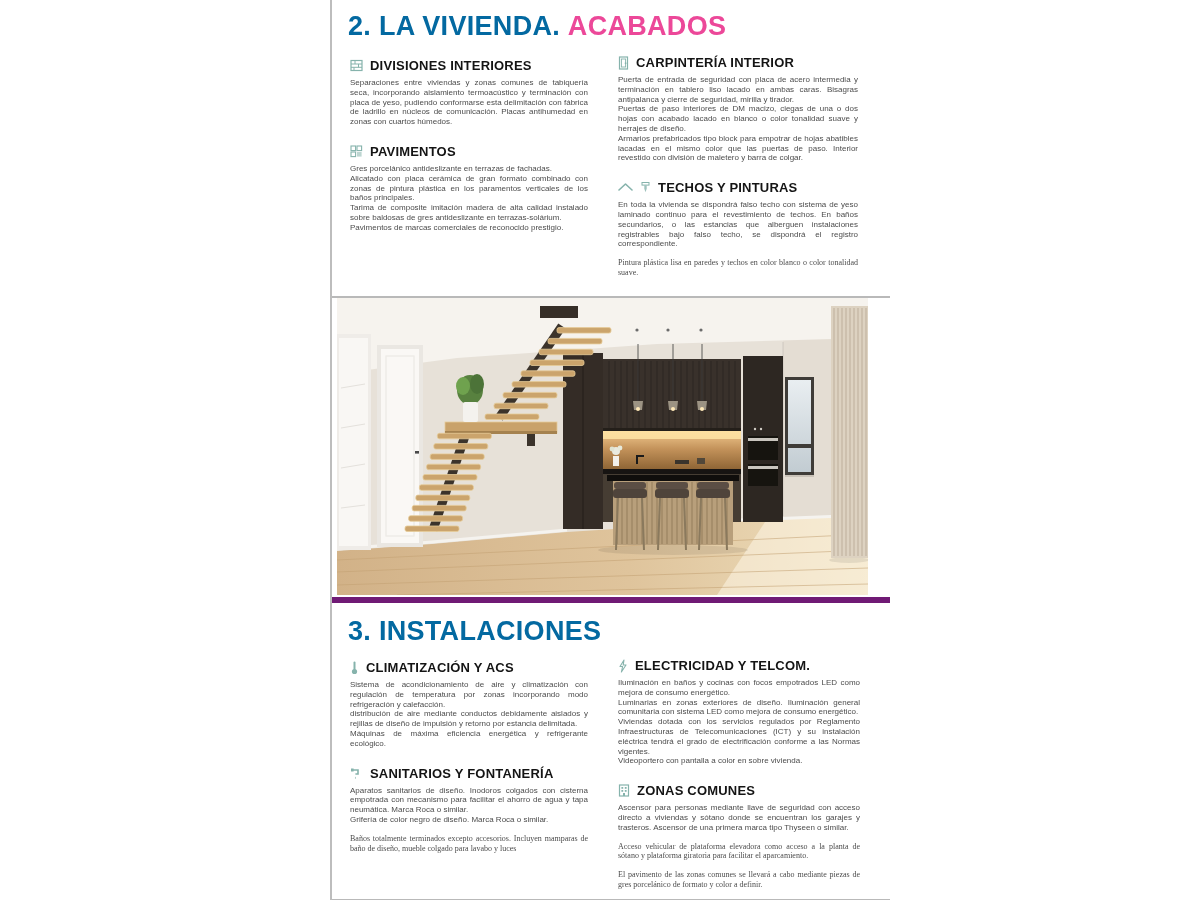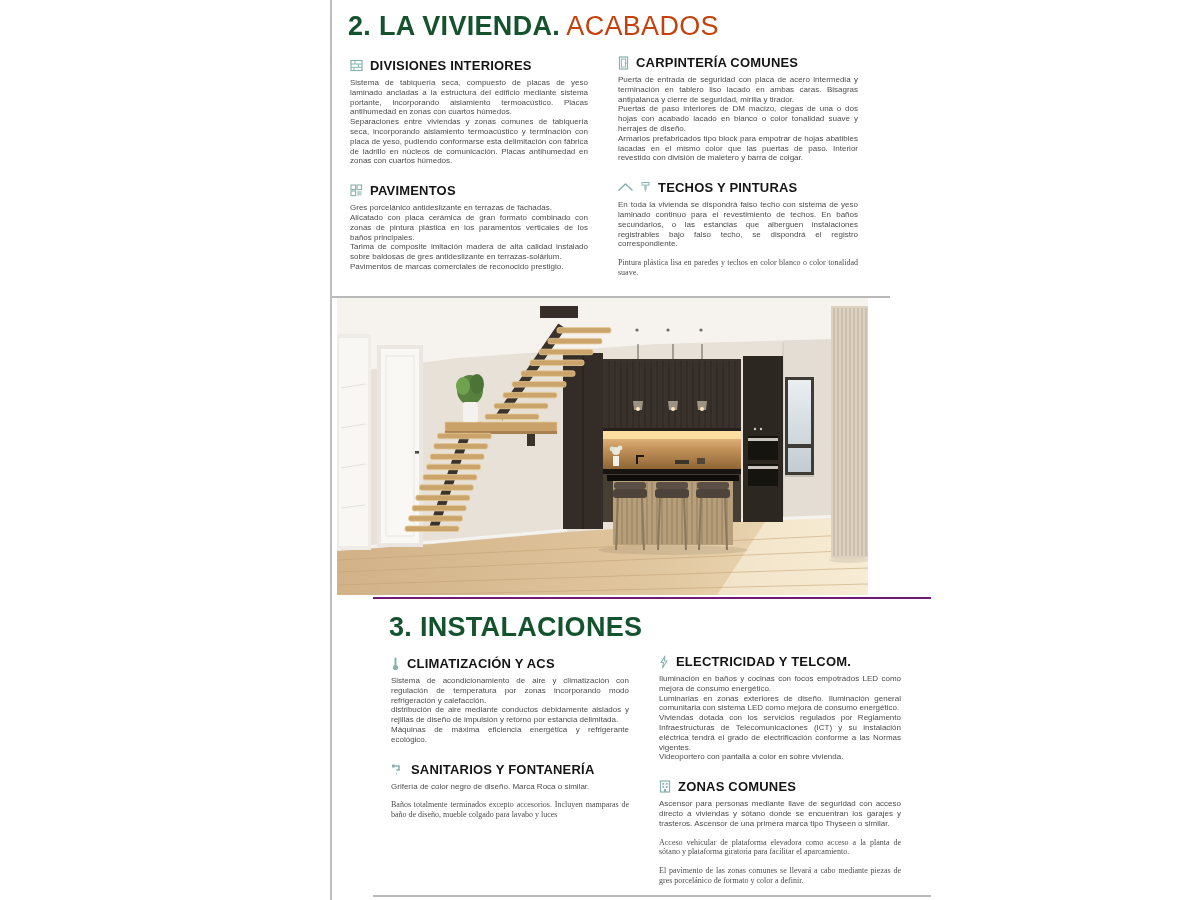--- a/index.html
+++ b/index.html
@@ -3,27 +3,27 @@
 <meta charset="utf-8">
 <style>
   html,body{margin:0;padding:0;}
   body{
     width:1200px;height:900px;background:#ffffff;position:relative;overflow:hidden;
     font-family:"Liberation Sans", sans-serif;color:#1a1a1a;
   }
   .left-rule{position:absolute;left:330px;top:0;width:2px;height:900px;background:#bdbdbd;}
   .section{position:absolute;background:#fff;}
   .sec1{left:332px;top:3px;width:558px;height:293px;border-bottom:2px solid #b9b9b9;}
-  .sec3{left:332px;top:597px;width:558px;height:296px;border-top:2px solid #701a75;border-bottom:2px solid #b9b9b9;margin-left:41px;}
+  .sec3{left:332px;top:597px;width:558px;height:296px;border-top:6px solid #701a75;border-bottom:2px solid #b9b9b9;}
   .teal-bar{position:absolute;background:#5fbfae;}
   .teal-bar.b1{left:856px;top:3px;width:8px;height:293px;}
   .teal-bar.b2{left:857px;top:599px;width:12px;height:294px;}
   .page-title{position:absolute;left:16px;top:8px;font-size:27px;letter-spacing:.3px;white-space:nowrap;}
-  .page-title .bold{font-weight:700;color:#14532d;}
-  .page-title .light{font-weight:400;color:#c2410c;}
+  .page-title .bold{font-weight:700;color:#0369a1;}
+  .page-title .light{font-weight:700;color:#ec4899;}
   .col{position:absolute;}
   .sec1 .col-left{left:18px;top:55px;width:238px;}
   .sec1 .col-right{left:286px;top:52px;width:240px;}
   .sec3 .col-left{left:18px;top:57px;width:238px;}
   .sec3 .col-right{left:286px;top:55px;width:242px;}
   .block + .block{margin-top:17px;}
   .blk-head{display:flex;align-items:center;gap:7px;margin:0 0 5px 0;}
   .blk-head .hicon{flex:0 0 auto;display:flex;gap:3px;align-items:center;}
   .blk-head h3{margin:0;font-size:13px;font-weight:700;color:#141414;letter-spacing:.2px;white-space:nowrap;}
   .blk-body p{margin:0;font-size:8px;line-height:9.8px;color:#4c4c4c;text-align:justify;}
@@ -54,21 +54,20 @@
               <line x1="1" y1="5" x2="12" y2="5" stroke="#86b3ac" stroke-width="1"></line>
               <line x1="1" y1="8.3" x2="12" y2="8.3" stroke="#86b3ac" stroke-width="1"></line>
               <line x1="5" y1="1.5" x2="5" y2="5" stroke="#86b3ac" stroke-width="1"></line>
               <line x1="8.5" y1="5" x2="8.5" y2="8.3" stroke="#86b3ac" stroke-width="1"></line>
               <line x1="4" y1="8.3" x2="4" y2="11.5" stroke="#86b3ac" stroke-width="1"></line>
             </svg>
         </span>
         <h3>DIVISIONES INTERIORES</h3>
       </div>
       <div class="blk-body">
-        <p>Sistema de tabiquería seca, compuesto de placas de yeso laminado ancladas a la estructura del edificio mediante sistema portante, incorporando aislamiento termoacústico. Placas antihumedad en zonas con cuartos húmedos.</p>
         <p>Separaciones entre viviendas y zonas comunes de tabiquería seca, incorporando aislamiento termoacústico y terminación con placa de yeso, pudiendo conformarse esta delimitación con fábrica de ladrillo en núcleos de comunicación. Placas antihumedad en zonas con cuartos húmedos.</p>
       </div>
     </div>
 
     <div class="block">
       <div class="blk-head">
         <span class="hicon">
           <svg class="icon-svg" width="13" height="13" viewBox="0 0 13 13">
               <rect x="1" y="1" width="4.6" height="4.6" fill="none" stroke="#86b3ac" stroke-width="1.1"></rect>
               <rect x="7" y="1" width="4.6" height="4.6" fill="none" stroke="#86b3ac" stroke-width="1.1"></rect>
@@ -90,21 +89,21 @@
   <div class="col col-right">
     <div class="block">
       <div class="blk-head">
         <span class="hicon">
           <svg class="icon-svg" width="11" height="14" viewBox="0 0 11 14">
               <rect x="1.5" y="1" width="8" height="12" fill="none" stroke="#86b3ac" stroke-width="1.2"></rect>
               <rect x="3.4" y="3" width="4.2" height="8" fill="none" stroke="#86b3ac" stroke-width=".9"></rect>
               <circle cx="7.6" cy="7.2" r=".9" fill="#86b3ac"></circle>
             </svg>
         </span>
-        <h3>CARPINTERÍA COMUNES</h3>
+        <h3>CARPINTERÍA INTERIOR</h3>
       </div>
       <div class="blk-body">
         <p>Puerta de entrada de seguridad con placa de acero intermedia y terminación en tablero liso lacado en ambas caras. Bisagras antipalanca y cierre de seguridad, mirilla y tirador.</p>
         <p>Puertas de paso interiores de DM macizo, ciegas de una o dos hojas con acabado lacado en blanco o color tonalidad suave y herrajes de diseño.</p>
         <p>Armarios prefabricados tipo block para empotrar de hojas abatibles lacadas en el mismo color que las puertas de paso. Interior revestido con división de maletero y barra de colgar.</p>
       </div>
     </div>
 
     <div class="block">
       <div class="blk-head">
@@ -374,20 +373,21 @@
         <span class="hicon">
           <svg class="icon-svg" width="13" height="13" viewBox="0 0 13 13">
               <path d="M2,3 h6 v4 h-2.6" fill="none" stroke="#86b3ac" stroke-width="1.6"></path>
               <rect x="1" y="1.5" width="2.6" height="3" fill="#86b3ac"></rect>
               <path d="M5.4,9.5 q1,1.8 0,2.6 q-1,-.8 0,-2.6" fill="#86b3ac"></path>
             </svg>
         </span>
         <h3>SANITARIOS Y FONTANERÍA</h3>
       </div>
       <div class="blk-body">
+        <p>Aparatos sanitarios de diseño. Inodoros colgados con cisterna empotrada con mecanismo para facilitar el ahorro de agua y tapa neumática. Marca Roca o similar.</p>
         <p>Grifería de color negro de diseño. Marca Roca o similar.</p>
         <p class="p-gap">Baños totalmente terminados excepto accesorios. Incluyen mamparas de baño de diseño, mueble colgado para lavabo y luces</p>
       </div>
     </div>
   </div>
 
   <div class="col col-right">
     <div class="block">
       <div class="blk-head">
         <span class="hicon">

